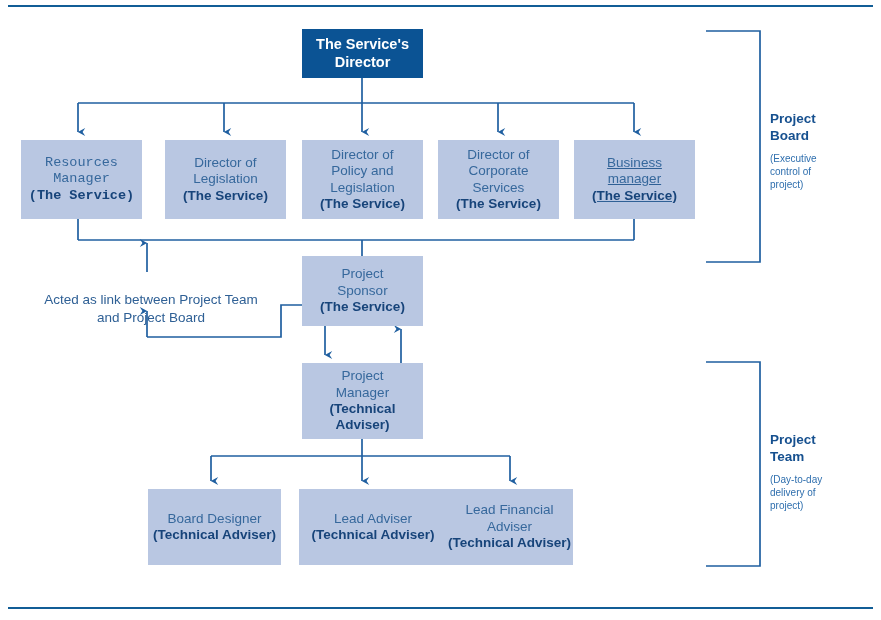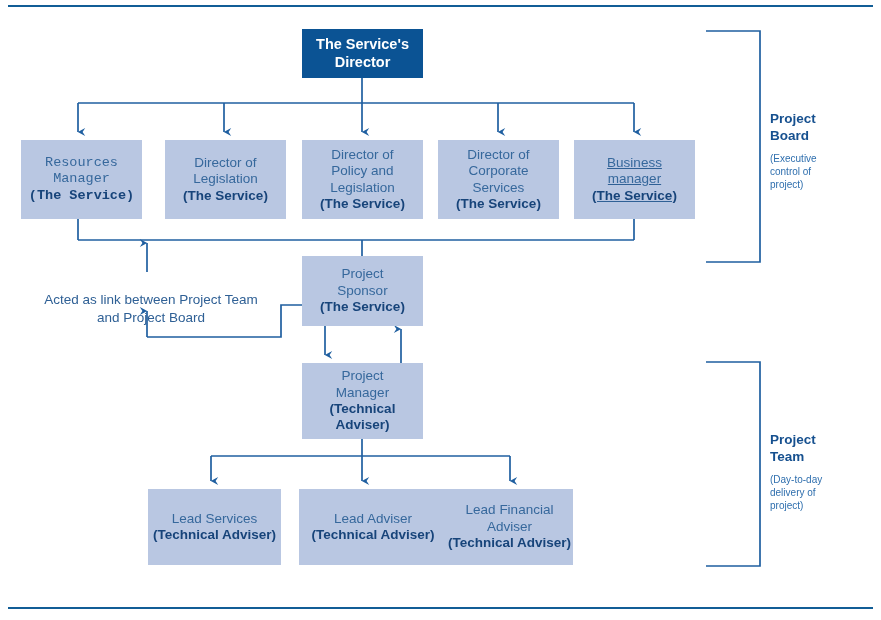--- a/index.html
+++ b/index.html
@@ -197,21 +197,21 @@
   </div>
 
   <div class="node light" style="left:302px; top:363px; width:121px; height:76px;">
     <span class="ln role">Project</span>
     <span class="ln role">Manager</span>
     <span class="ln org">(Technical</span>
     <span class="ln org">Adviser)</span>
   </div>
 
   <div class="node light" style="left:148px; top:489px; width:133px; height:76px;">
-    <span class="ln role">Lead Services</span>
+    <span class="ln role">Board Designer</span>
     <span class="ln org">(Technical Adviser)</span>
   </div>
 
   <div class="node light" style="left:299px; top:489px; width:148px; height:76px;">
     <span class="ln role">Lead Adviser</span>
     <span class="ln org">(Technical Adviser)</span>
   </div>
 
   <div class="node light" style="left:446px; top:489px; width:127px; height:76px;">
     <span class="ln role">Lead Financial</span>

